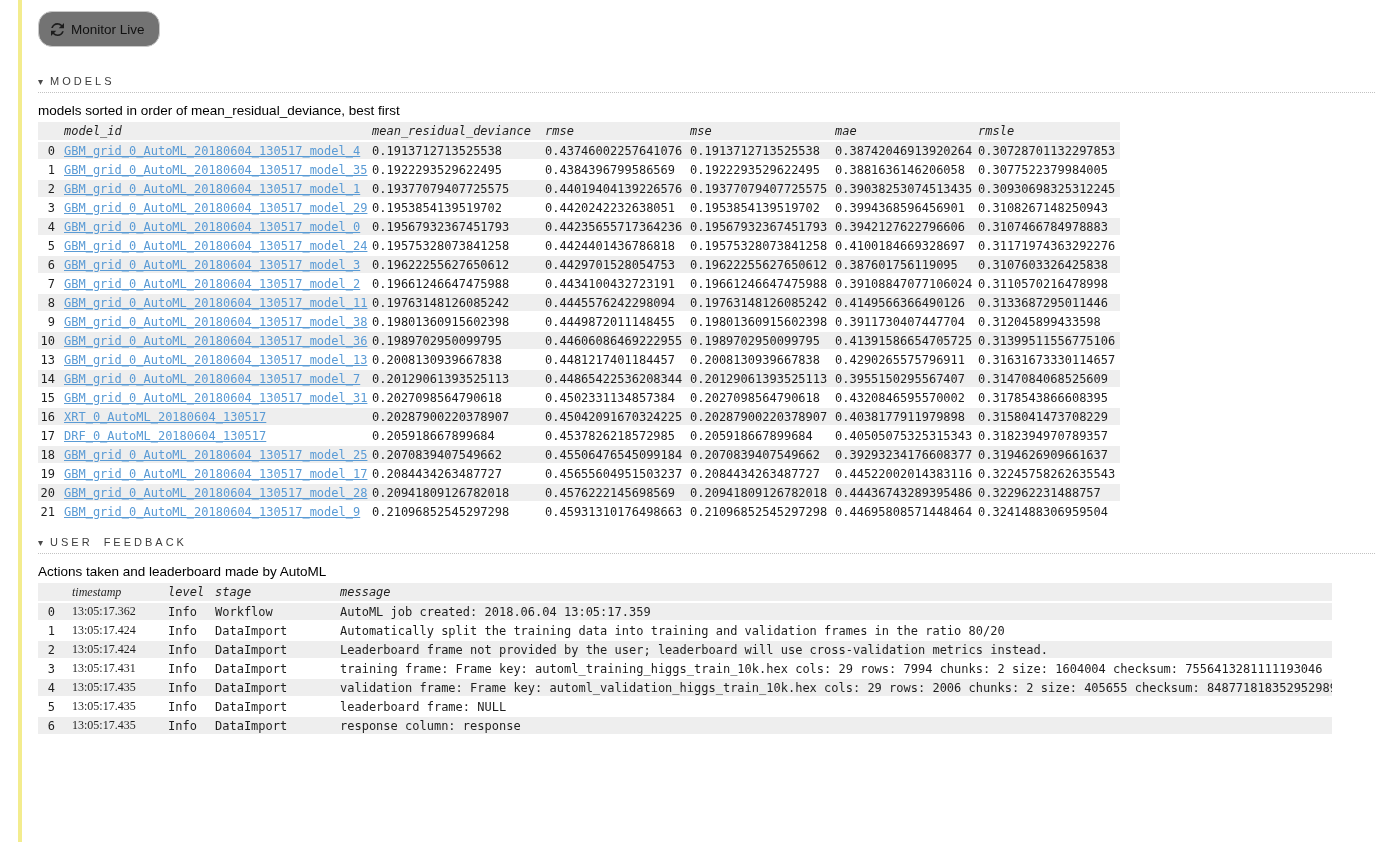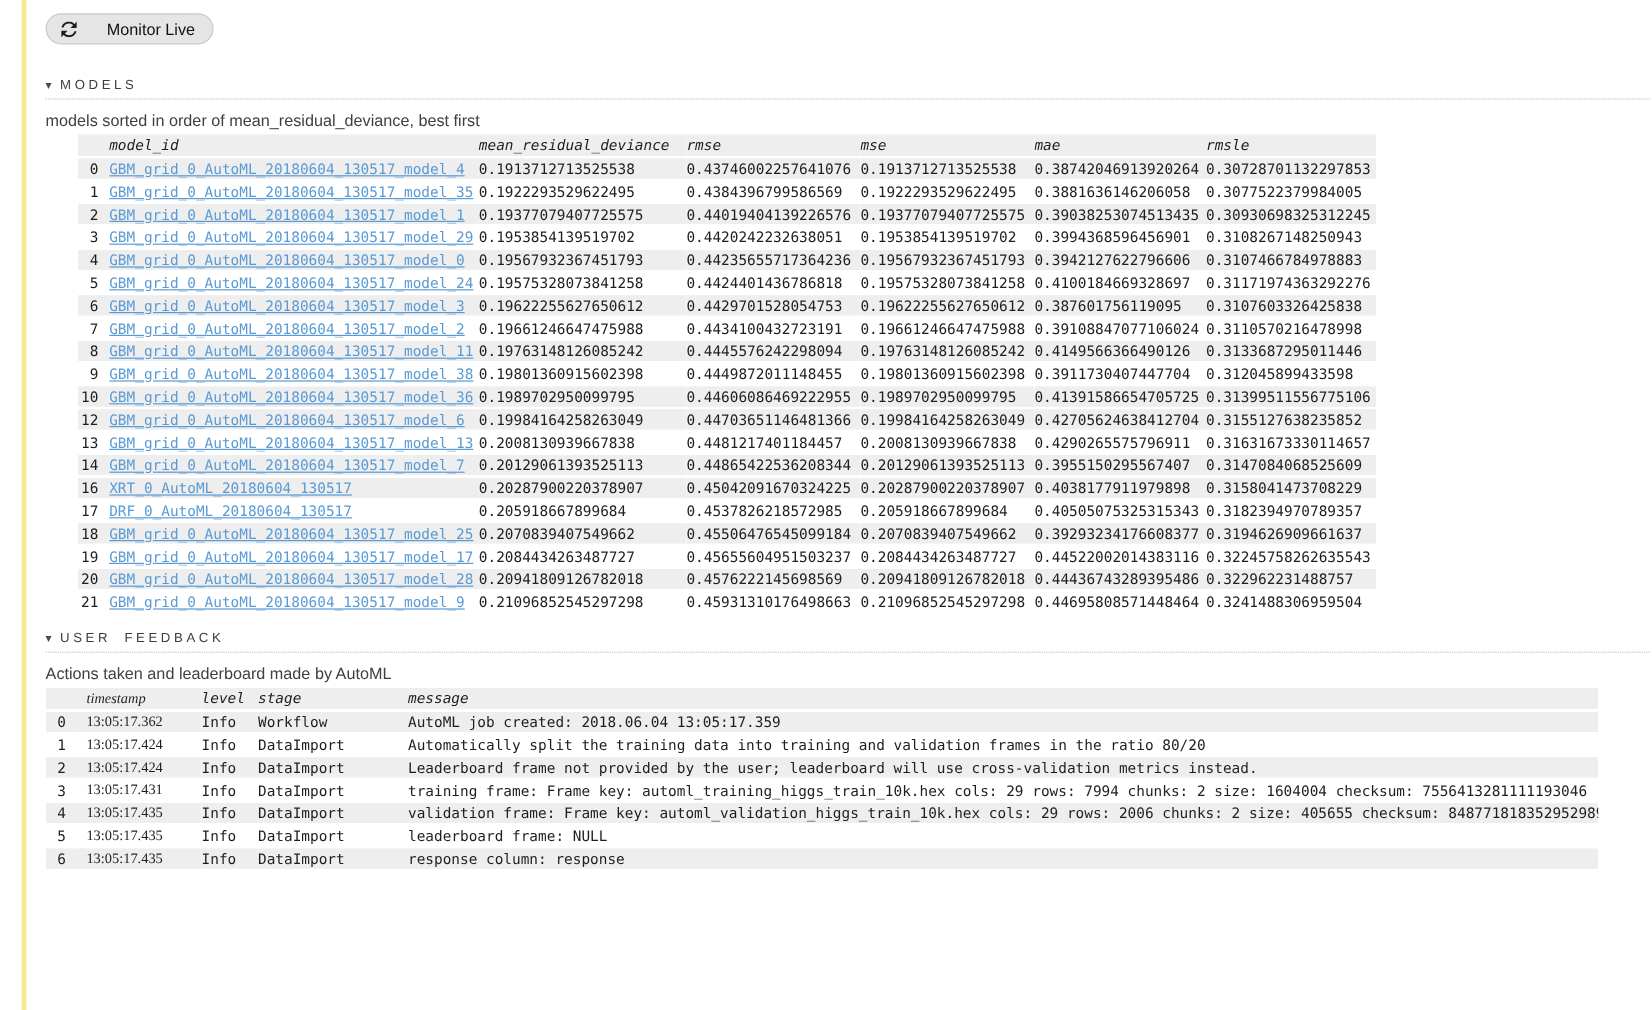--- a/index.html
+++ b/index.html
@@ -9,60 +9,60 @@
     font-family:"Liberation Sans", sans-serif; color:#1c1c1c;
   }
   .accent-bar {
     position:absolute; left:18px; top:0; width:4px; height:842px;
     background:var(--accent, #f3ec8e);
   }
   .content { position:absolute; left:38px; top:0; width:1337px; }
 
   
   .btn-monitor {
-    display:inline-flex; align-items:center; gap:25px;
-    margin-top:11px; padding:0 14px 0 12px; height:26px;
-    border:1px solid #c9c9c9; border-radius:14px; background:#e5e5e5;
+    display:inline-flex; align-items:center; gap:7px;
+    margin-top:11px; padding:0 14px 0 12px; height:36px;
+    border:1px solid #c9c9c9; border-radius:14px; background:#737373;
     font-size:13.5px; color:#111; cursor:pointer;
     font-family:"Liberation Sans", sans-serif;
   }
   .btn-monitor svg { display:block; }
 
   
   .section-head {
     display:flex; align-items:center; gap:7px;
     margin-top:28px; padding-bottom:5px;
     border-bottom:1px dotted #c2c2c2;
     font-size:11px; letter-spacing:3px; word-spacing:5px; color:#3d3d3d;
     cursor:pointer;
   }
   .section-head .tri { font-size:10px; color:#4a4a4a; letter-spacing:0; }
   .section-head.second { margin-top:14px; }
 
-  .caption { margin-top:10px; font-size:13.5px; color:#404040; }
+  .caption { margin-top:10px; font-size:13.5px; color:#000000; }
 
   
   table {
     border-collapse:collapse; table-layout:fixed;
     font-family:"DejaVu Sans Mono", "Liberation Mono", monospace;
     font-size:12px; color:#1e1e1e; margin-top:4px;
   }
   th, td {
     font-weight:normal; text-align:left; height:19px;
     padding:0; white-space:nowrap; overflow:hidden;
     border-bottom:2px solid #fff; vertical-align:middle;
   }
   th { font-style:italic; }
   thead tr { background:#eeeeee; }
   tbody tr.even { background:#eeeeee; }
   tbody tr.odd { background:#ffffff; }
   td.idx, th.idx { text-align:right; padding-right:9px; }
   td.pad-l, th.pad-l { padding-left:8px;font-family:Liberation Serif, serif; }
   td.model-link { color:var(--link, #5a9bd5); cursor:pointer;text-decoration:underline; }
-  #models-table { width:1082px;margin-left:27px; }
+  #models-table { width:1082px; }
   #feedback-table { width:1294px; }
 </style>
 </head>
 <body>
 
 <div class="accent-bar"></div>
 
 <div class="content">
 
   <button class="btn-monitor">
@@ -196,46 +196,46 @@
         </tr>
         <tr class="even">
           <td class="idx">10</td>
           <td class="model-link">GBM_grid_0_AutoML_20180604_130517_model_36</td>
           <td>0.1989702950099795</td>
           <td>0.44606086469222955</td>
           <td>0.1989702950099795</td>
           <td>0.41391586654705725</td>
           <td>0.31399511556775106</td>
         </tr>
-        <tr class="even">
-          <td class="idx">12</td>
-          <td class="model-link">GBM_grid_0_AutoML_20180604_130517_model_6</td>
-          <td>0.19984164258263049</td>
-          <td>0.44703651146481366</td>
-          <td>0.19984164258263049</td>
-          <td>0.42705624638412704</td>
-          <td>0.3155127638235852</td>
-        </tr>
         <tr class="odd">
           <td class="idx">13</td>
           <td class="model-link">GBM_grid_0_AutoML_20180604_130517_model_13</td>
           <td>0.2008130939667838</td>
           <td>0.4481217401184457</td>
           <td>0.2008130939667838</td>
           <td>0.4290265575796911</td>
           <td>0.31631673330114657</td>
         </tr>
         <tr class="even">
           <td class="idx">14</td>
           <td class="model-link">GBM_grid_0_AutoML_20180604_130517_model_7</td>
           <td>0.20129061393525113</td>
           <td>0.44865422536208344</td>
           <td>0.20129061393525113</td>
           <td>0.3955150295567407</td>
           <td>0.3147084068525609</td>
+        </tr>
+        <tr class="odd">
+          <td class="idx">15</td>
+          <td class="model-link">GBM_grid_0_AutoML_20180604_130517_model_31</td>
+          <td>0.2027098564790618</td>
+          <td>0.4502331134857384</td>
+          <td>0.2027098564790618</td>
+          <td>0.4320846595570002</td>
+          <td>0.3178543866608395</td>
         </tr>
         <tr class="even">
           <td class="idx">16</td>
           <td class="model-link">XRT_0_AutoML_20180604_130517</td>
           <td>0.20287900220378907</td>
           <td>0.45042091670324225</td>
           <td>0.20287900220378907</td>
           <td>0.4038177911979898</td>
           <td>0.3158041473708229</td>
         </tr>

